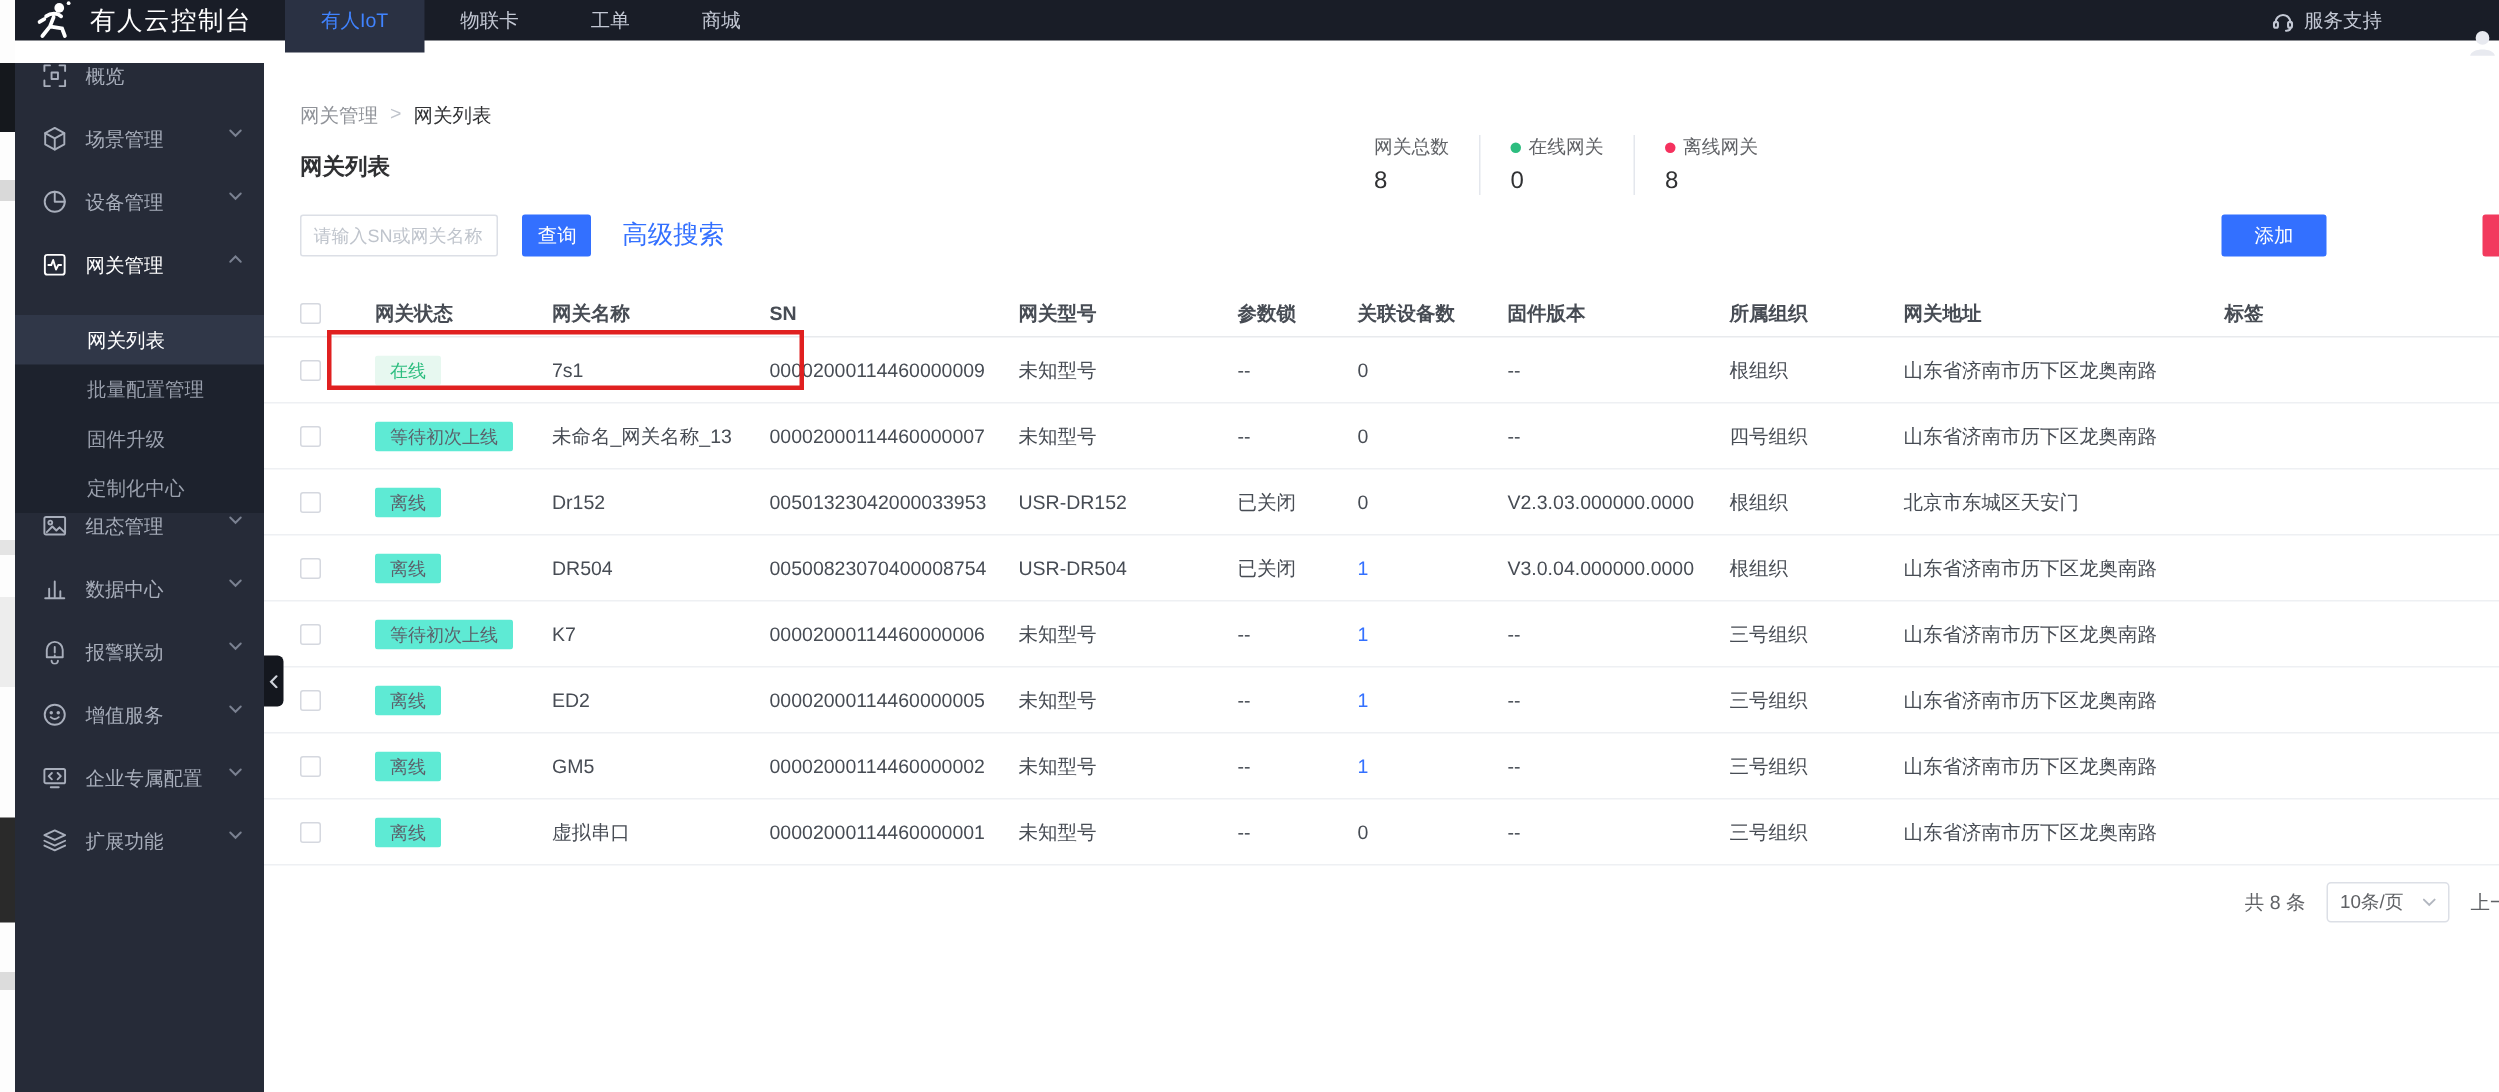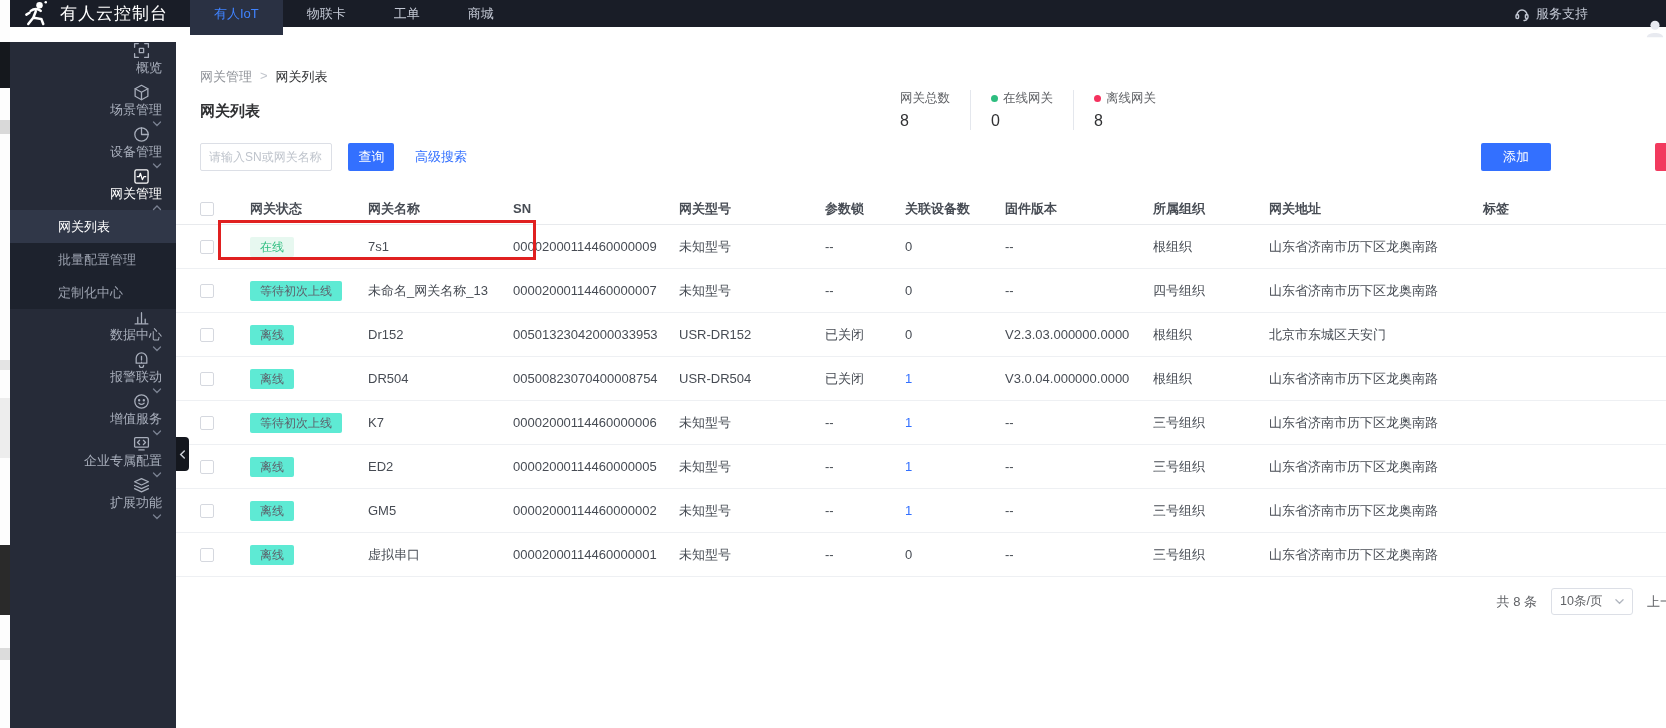--- a/index.html
+++ b/index.html
@@ -19,58 +19,58 @@
   .nav-tabs{display:flex;height:42px;align-items:stretch;margin-left:14px;}
   .nav-tab{display:flex;align-items:center;padding:0 24px;font-size:13px;color:#c3c8d4;cursor:pointer;}
   .nav-tab.active{background:#2a3143;color:#4083ff;}
   .header-right{margin-left:auto;display:flex;align-items:center;color:#c3c8d4;font-size:13px;}
   .support{display:flex;align-items:center;margin-right:56px;cursor:pointer;}
   .support .icon{width:16px;height:16px;margin-right:6px;color:#c3c8d4;}
   .partial-avatar{position:absolute;right:-8px;top:12px;width:22px;height:18px;color:#e8eaf0;}
 
   
   .sidebar{position:absolute;left:10px;top:42px;width:166px;bottom:0;background:#262b38;z-index:20;}
-  .side-item{height:42px;display:flex;align-items:flex-end;padding:0 14px 0 18px;color:#a8aebb;
-    font-size:13px;cursor:pointer;flex-direction:column;}
+  .side-item{height:42px;display:flex;align-items:flex-start;padding:0 14px 0 18px;color:#a8aebb;
+    font-size:13px;cursor:pointer;}
   .side-item .s-icon{width:17px;height:17px;margin-right:12px;flex:0 0 17px;color:#a8aebb;}
   .side-item .s-label{flex:1;white-space:nowrap;}
   .side-item.active{color:#fff;}
   .side-item.active .s-icon{color:#fff;}
   .chev{width:10px;height:10px;color:#7a8191;}
   .submenu{background:#1d222d;}
   .sub-item{height:33px;display:flex;align-items:center;padding-left:48px;font-size:13px;
     color:#9aa0ad;cursor:pointer;}
   .sub-item.active{background:#303748;color:#fff;}
   .collapse-handle{position:absolute;left:176px;top:437px;width:13px;height:34px;background:#14171e;
     border-radius:0 4px 4px 0;display:flex;align-items:center;justify-content:center;color:#cfd3da;
     z-index:25;cursor:pointer;}
   .collapse-handle svg{width:9px;height:9px;}
 
   
   .main{position:absolute;left:176px;top:42px;right:0;bottom:0;background:#fff;}
   .breadcrumb{position:absolute;left:24px;top:26px;font-size:13px;color:#909399;display:flex;gap:8px;}
   .breadcrumb .current{color:#303133;}
   .page-title{position:absolute;left:24px;top:60px;font-size:15px;font-weight:700;color:#303133;}
 
-  .stats{position:absolute;left:704px;top:48px;display:flex;}
+  .stats{position:absolute;left:720px;top:48px;display:flex;}
   .stat-cell{padding:0 20px;border-right:1px solid #e4e7ed;}
   .stat-cell:last-child{border-right:none;}
   .stat-label{font-size:12.5px;color:#606266;display:flex;align-items:center;white-space:nowrap;}
   .dot{width:7px;height:7px;border-radius:50%;margin-right:5px;display:inline-block;}
   .stat-value{font-size:16px;color:#303133;margin-top:5px;}
 
   .toolbar{position:absolute;left:24px;top:101px;right:0;height:30px;}
   .search-input{width:132px;height:28px;border:1px solid #dcdfe6;border-radius:2px;padding:0 8px;
     font-size:12px;color:#303133;outline:none;vertical-align:top;}
   .search-input::placeholder{color:#bfc4cc;}
   .btn{display:inline-flex;align-items:center;justify-content:center;height:28px;border:none;
     border-radius:2px;font-size:13px;cursor:pointer;vertical-align:top;}
   .btn-primary{background:#3370ff;color:#fff;}
   .query-btn{width:46px;margin-left:12px;}
-  .adv-link{display:inline-block;margin-left:16px;line-height:28px;font-size:13px;color:#3370ff;cursor:pointer;text-align:center;}
+  .adv-link{display:inline-block;margin-left:16px;line-height:28px;font-size:17px;color:#3370ff;cursor:pointer;text-align:center;}
   .add-btn{position:absolute;width:70px;right:115px;top:0;}
   .partial-red-btn{position:absolute;width:60px;right:-49px;top:0;height:28px;background:#f23a5e;
     border:none;border-radius:2px;cursor:pointer;}
 
   
   .table{position:absolute;left:0;top:151px;right:0;}
   .t-row{display:flex;align-items:center;padding-left:24px;border-bottom:1px solid #eef0f3;height:44px;}
   .t-head{height:32px;border-bottom:1px solid #e8eaed;font-weight:700;color:#33373d;}
   .t-cell{font-size:13px;color:#474c54;padding-left:14px;white-space:nowrap;overflow:hidden;}
   .t-head .t-cell{font-size:13px;}
@@ -203,21 +203,37 @@
         <span class="s-label">网关管理</span>
         <span class="chev">
           <svg viewBox="0 0 10 10" fill="none" stroke="currentColor" stroke-width="1.3" stroke-linecap="round">
             <path d="M1.5 6.5 5 3l3.5 3.5"></path>
           </svg>
         </span>
       </div>
       <div class="submenu">
         <div class="sub-item active">网关列表</div>
         <div class="sub-item">批量配置管理</div>
+        <div class="sub-item">固件升级</div>
         <div class="sub-item">定制化中心</div>
+      </div>
+      <div class="side-item">
+        <span class="s-icon">
+          <svg viewBox="0 0 16 16" fill="none" stroke="currentColor" stroke-width="1.2" stroke-linecap="round" stroke-linejoin="round">
+            <rect x="1.5" y="2.5" width="13" height="11" rx="1"></rect>
+            <circle cx="5.2" cy="6" r="1.2"></circle>
+            <path d="M3 12l3.5-3.5 2.5 2.5 2-2 3 3"></path>
+          </svg>
+        </span>
+        <span class="s-label">组态管理</span>
+        <span class="chev">
+          <svg viewBox="0 0 10 10" fill="none" stroke="currentColor" stroke-width="1.3" stroke-linecap="round">
+            <path d="M1.5 3 5 6.5 8.5 3"></path>
+          </svg>
+        </span>
       </div>
       <div class="side-item">
         <span class="s-icon">
           <svg viewBox="0 0 16 16" fill="none" stroke="currentColor" stroke-width="1.2" stroke-linecap="round" stroke-linejoin="round">
             <path d="M2 14h12"></path>
             <path d="M4.5 13.5V8M8 13.5V3.5M11.5 13.5V9.5"></path>
           </svg>
         </span>
         <span class="s-label">数据中心</span>
         <span class="chev">

